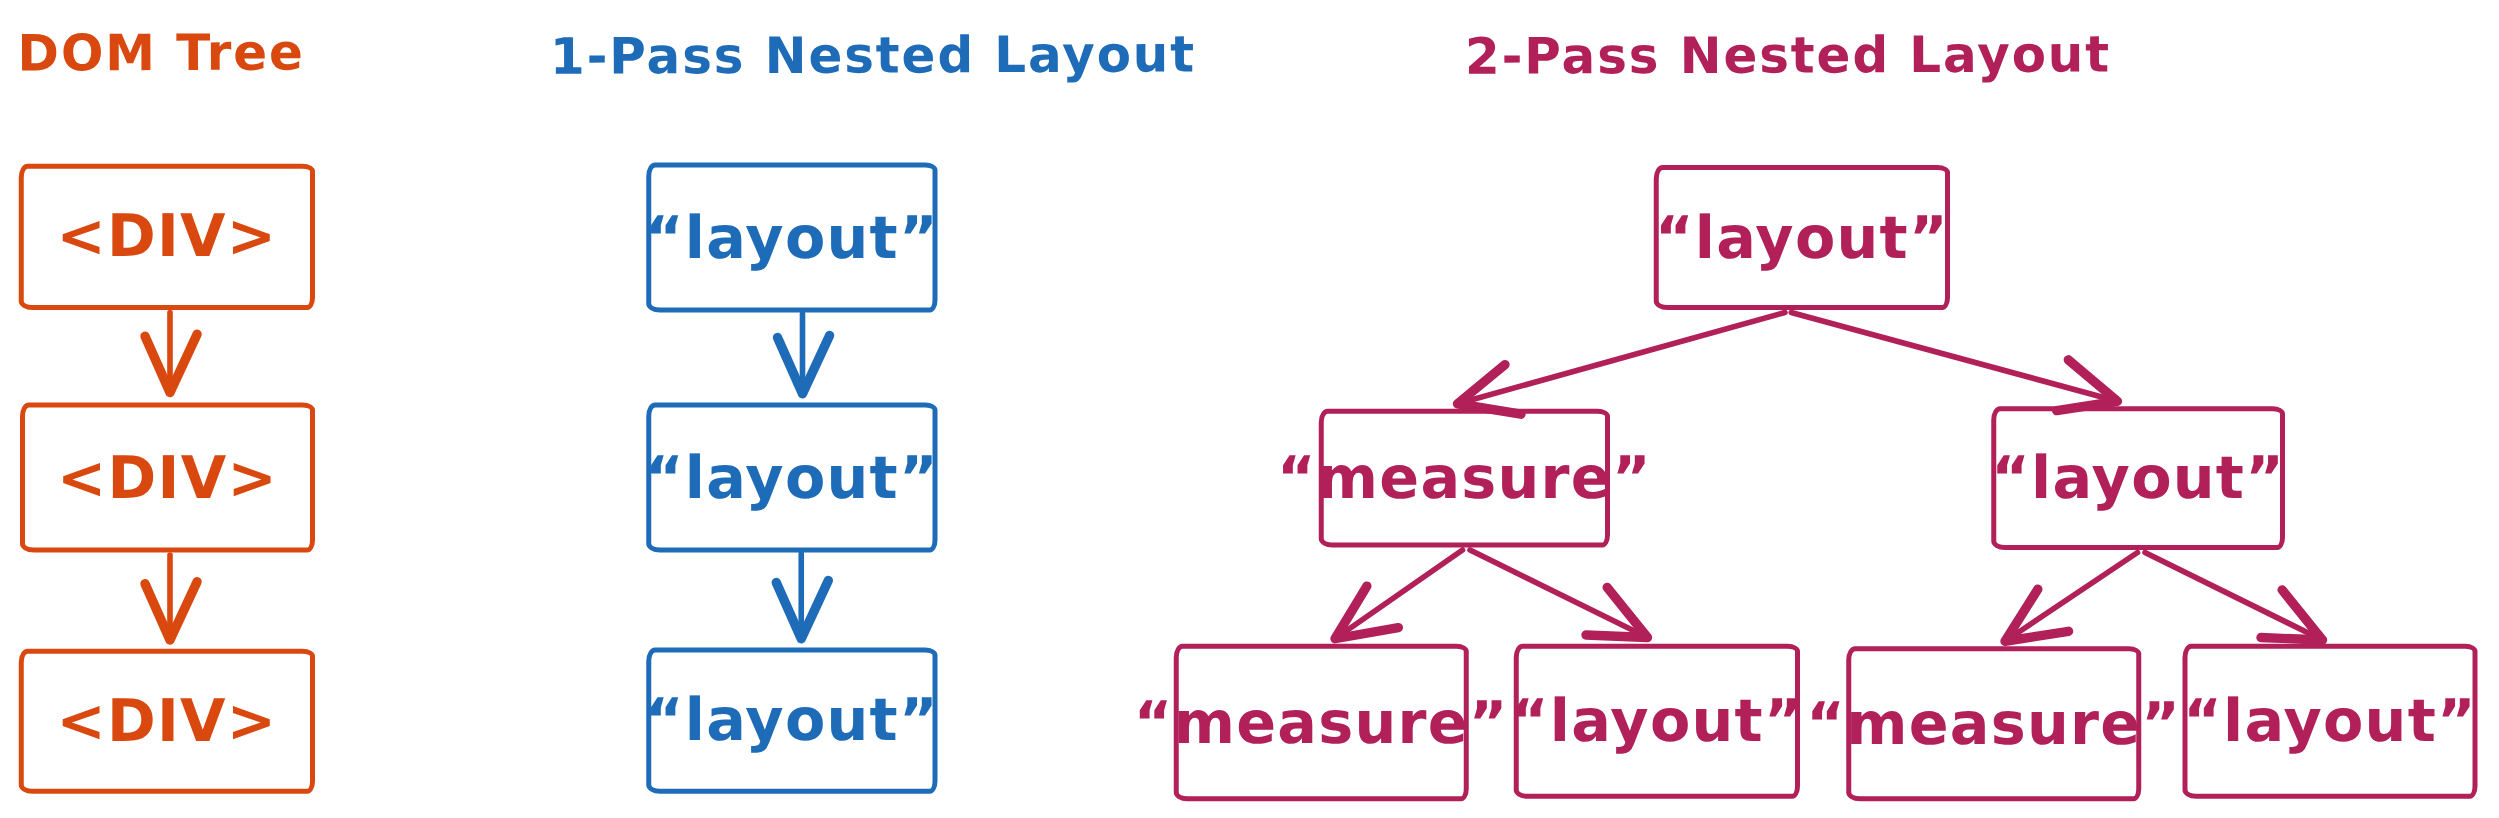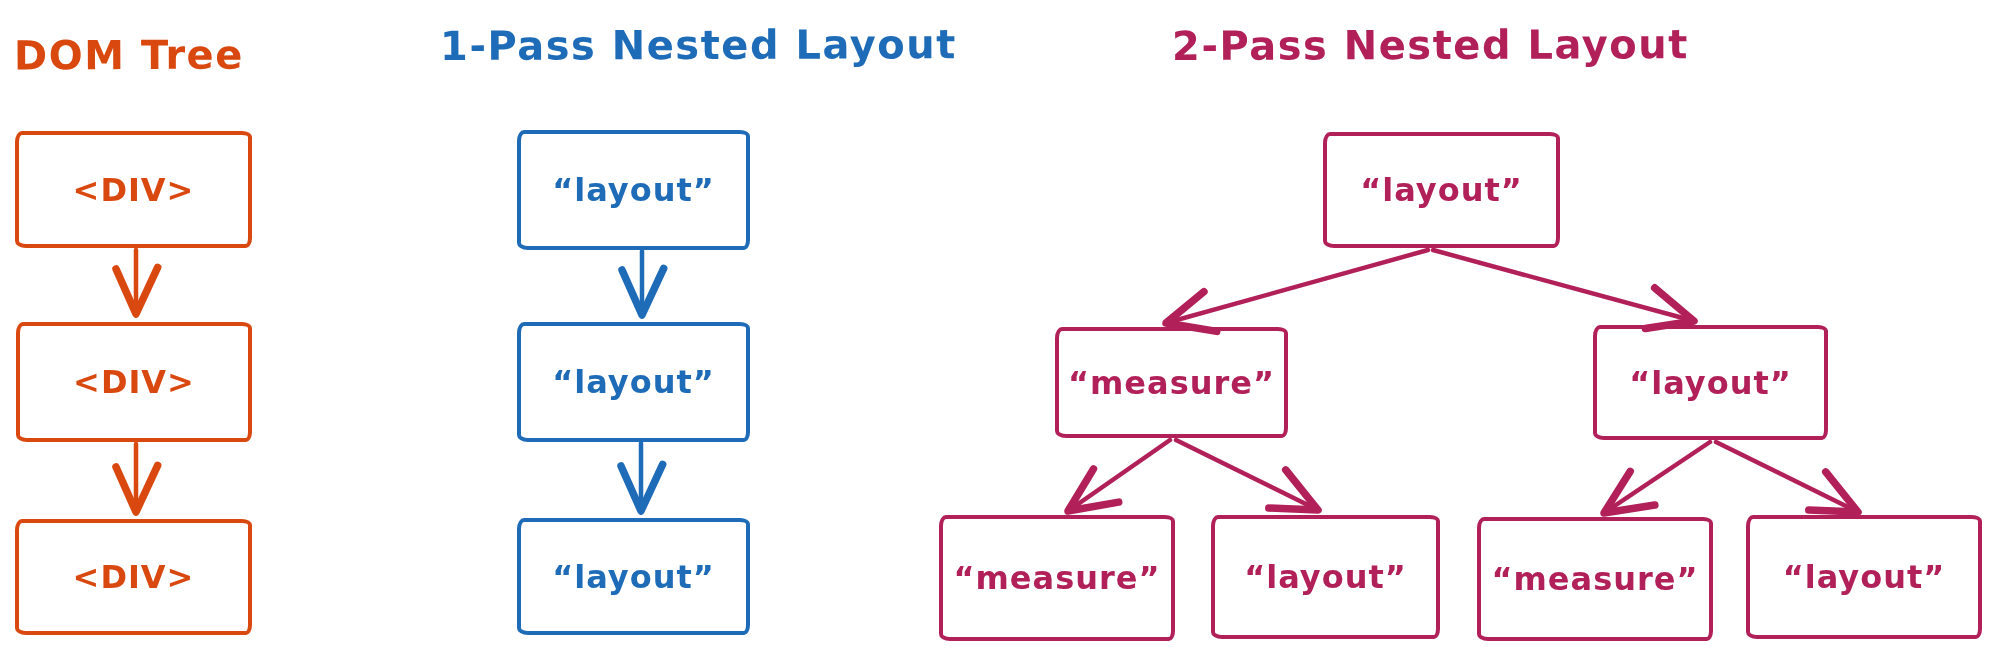--- a/index.html
+++ b/index.html
@@ -17,21 +17,21 @@
     white-space:nowrap;
     transform:rotate(-0.2deg);
   }
   .t-dom{color:var(--c-dom,#d9480f);}
   .t-one{color:var(--c-one,#1e6bb8);}
   .t-two{color:var(--c-two,#b12058);}
   .box{
     position:absolute;box-sizing:border-box;
     border:4px solid;
     display:flex;align-items:center;justify-content:center;
-    font-size:32px;font-weight:700;letter-spacing:1px;
+    font-size:47px;font-weight:700;letter-spacing:1px;
     background:transparent;
     border-radius:7px 10px 6px 11px / 11px 6px 10px 7px;
     white-space:nowrap;
   }
   .dom{color:var(--c-dom,#d9480f);border-color:var(--c-dom,#d9480f);}
   .one{color:var(--c-one,#1e6bb8);border-color:var(--c-one,#1e6bb8);}
   .two{color:var(--c-two,#b12058);border-color:var(--c-two,#b12058);}
   .st-dom{stroke:var(--c-dom,#d9480f);}
   .st-one{stroke:var(--c-one,#1e6bb8);}
   .st-two{stroke:var(--c-two,#b12058);}
@@ -64,21 +64,21 @@
     <line class="shaft st-two" x1="1428" y1="250" x2="1166" y2="323" marker-end="url(#ah-two)"></line>
     <line class="shaft st-two" x1="1433" y1="250" x2="1694" y2="321" marker-end="url(#ah-two)"></line>
 
     <line class="shaft st-two" x1="1170" y1="440" x2="1068" y2="511" marker-end="url(#ah-two)"></line>
     <line class="shaft st-two" x1="1176" y1="440" x2="1318" y2="510" marker-end="url(#ah-two)"></line>
 
     <line class="shaft st-two" x1="1710" y1="442" x2="1604" y2="513" marker-end="url(#ah-two)"></line>
     <line class="shaft st-two" x1="1716" y1="442" x2="1858" y2="512" marker-end="url(#ah-two)"></line>
   </svg>
 
-  <h2 class="title t-dom" style="left:14px;top:32px">DOM Tree</h2>
+  <h2 class="title t-dom" style="left:14px;top:20px">DOM Tree</h2>
   <h2 class="title t-one" style="left:440px;top:22px">1-Pass Nested Layout</h2>
   <h2 class="title t-two" style="left:1172px;top:22px">2-Pass Nested Layout</h2>
 
   <div class="box dom" style="left:15px;top:131px;width:237px;height:117px">&lt;DIV&gt;</div>
   <div class="box dom" style="left:16px;top:322px;width:236px;height:120px">&lt;DIV&gt;</div>
   <div class="box dom" style="left:15px;top:519px;width:237px;height:116px">&lt;DIV&gt;</div>
 
   <div class="box one" style="left:517px;top:130px;width:233px;height:120px">“layout”</div>
   <div class="box one" style="left:517px;top:322px;width:233px;height:120px">“layout”</div>
   <div class="box one" style="left:517px;top:518px;width:233px;height:117px">“layout”</div>

